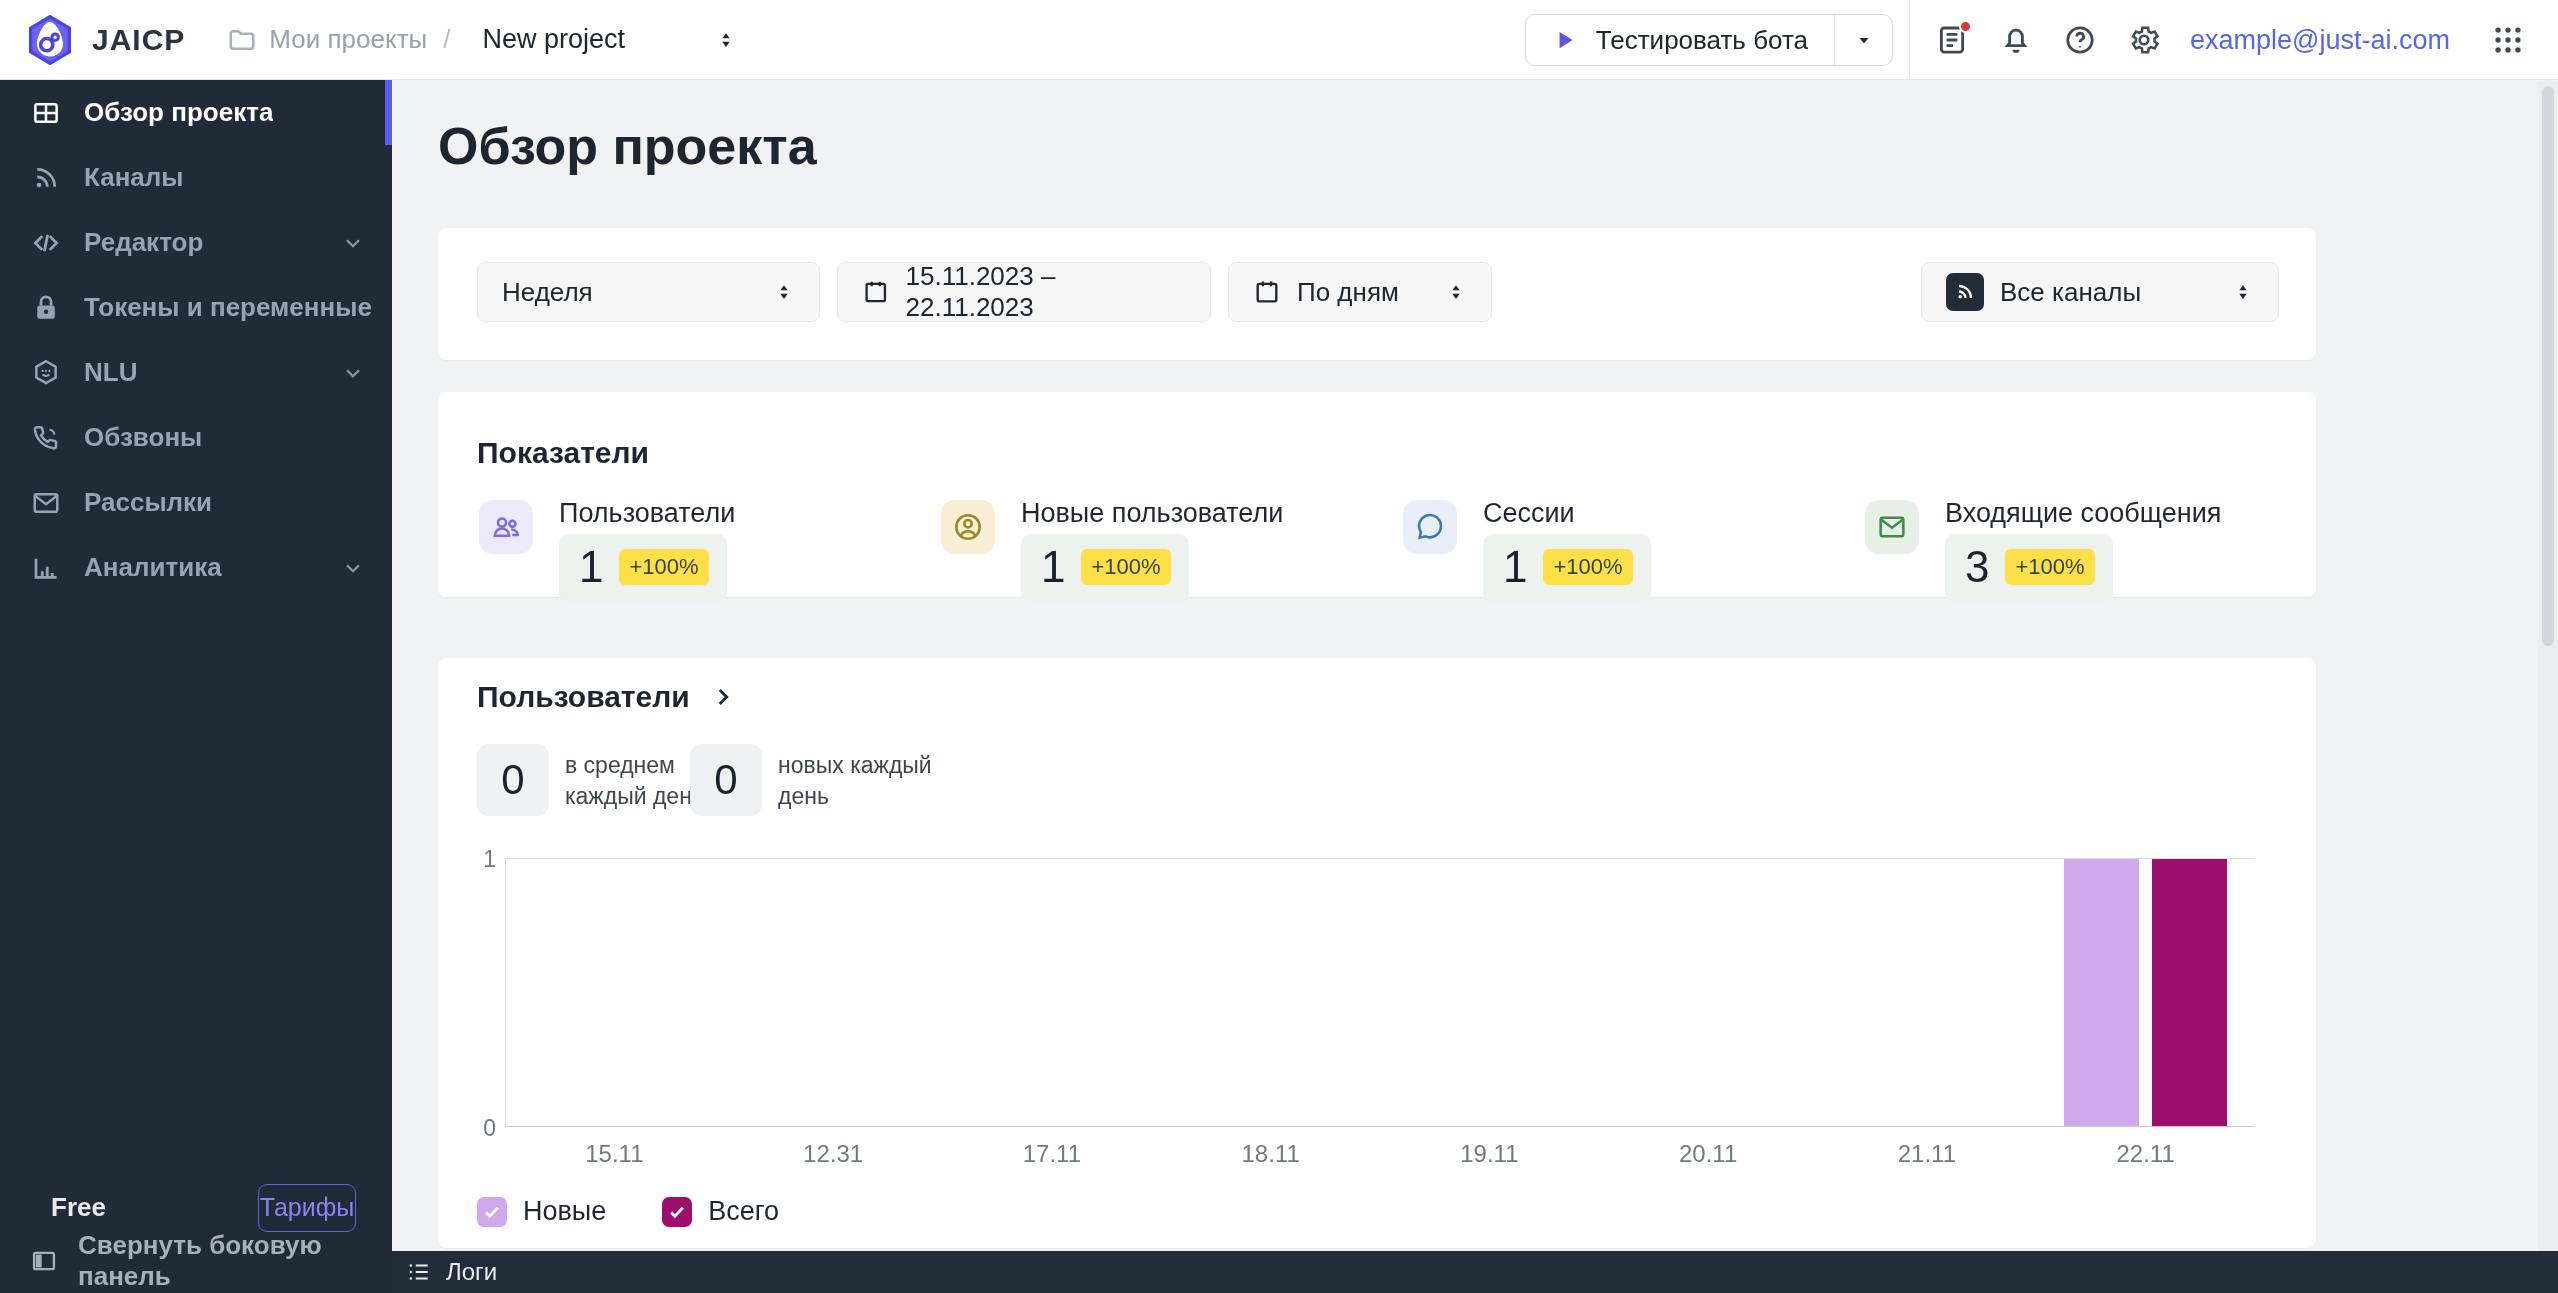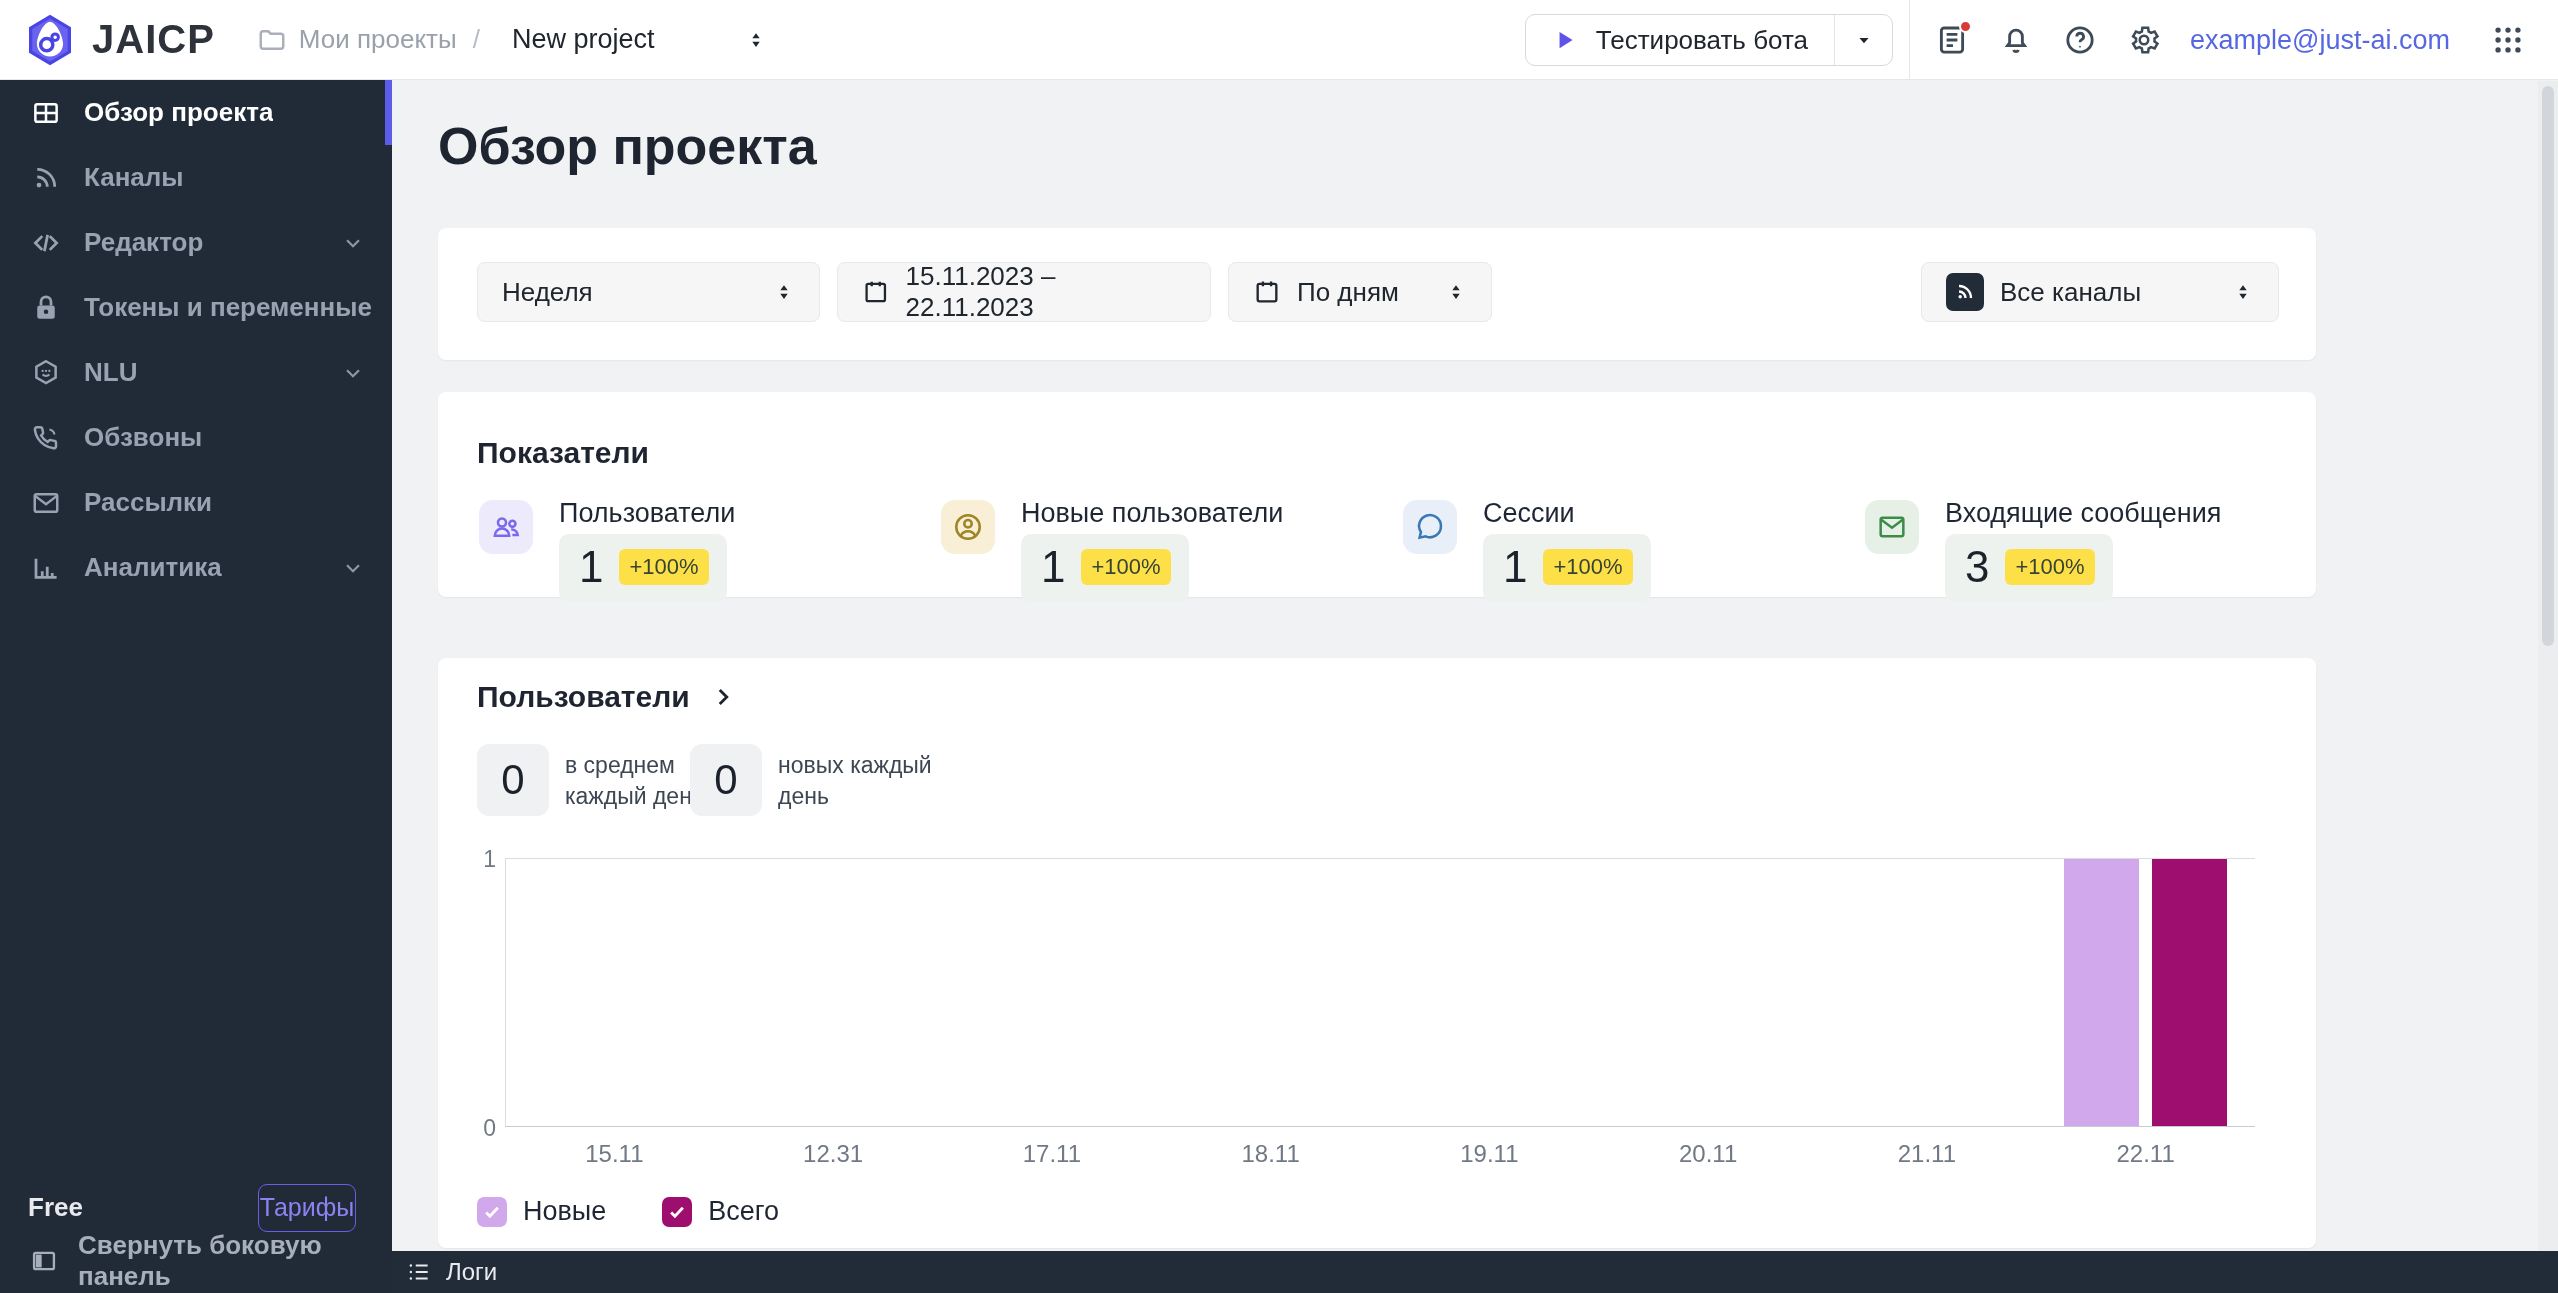--- a/index.html
+++ b/index.html
@@ -4,21 +4,21 @@
 <style>
   * { margin:0; padding:0; box-sizing:border-box; }
   html,body { width:2558px; height:1293px; }
   body { font-family:"Liberation Sans", sans-serif; }
   .screen { position:relative; width:2558px; height:1293px; overflow:hidden; background:#f1f2f3; }
 
   
   .header { position:absolute; left:0; top:0; width:2558px; height:80px; background:#ffffff;
             border-bottom:1px solid #e4e6e8; display:flex; align-items:center; z-index:30; }
   .logo-wrap { display:flex; align-items:center; gap:14px; padding-left:22px; }
-  .logo-text { font-size:40px; font-weight:600; color:#2e333b; letter-spacing:1px; }
+  .logo-text { font-size:30px; font-weight:600; color:#2e333b; letter-spacing:1px; }
   .breadcrumb { display:flex; align-items:center; gap:12px; margin-left:42px; color:#9aa1ab; font-size:26px; cursor:pointer; }
   .crumb-sep { color:#b6bcc4; font-size:26px; margin-left:4px; }
   .project-select { display:flex; align-items:center; margin-left:32px; gap:90px; cursor:pointer; }
   .project-select .ps-label { font-size:27px; color:#20262e; }
   .header-right { position:absolute; right:0; top:0; height:80px; display:flex; align-items:center; }
   .test-btn { display:flex; align-items:center; height:52px; background:#fff; border:1px solid #d6d9dd;
               border-radius:10px; overflow:hidden; cursor:pointer; }
   .test-btn-main { display:flex; align-items:center; gap:18px; padding:0 26px; height:100%; font-size:26px; color:#20262e; }
   .test-btn-caret { width:58px; height:100%; display:flex; align-items:center; justify-content:center; border-left:1px solid #e2e4e7; }
   .hdr-divider { width:1px; height:80px; background:#e4e6e8; margin-left:16px; }
@@ -31,21 +31,21 @@
   
   .sidebar { position:absolute; left:0; top:80px; width:392px; height:1213px; background:#212b38; z-index:20; }
   .side-item { position:relative; display:flex; align-items:center; height:65px; padding-left:31px; gap:23px;
                color:#99a2b0; cursor:pointer; }
   .side-item .si-label { font-size:26px; font-weight:700; white-space:nowrap; overflow:hidden; }
   .side-item.active { color:#ffffff; }
   .side-item.active .active-bar { position:absolute; right:0; top:0; bottom:0; width:7px; background:#5d5be9; }
   .side-item .si-icon { flex:0 0 auto; display:flex; }
   .side-chevron { position:absolute; right:26px; display:flex; color:#8e97a5; }
   .plan-row { position:absolute; left:0; bottom:70px; width:392px; display:flex; align-items:center; }
-  .plan-label { font-size:26px; font-weight:700; color:#e8eaee; margin-left:28px; }
+  .plan-label { font-size:26px; font-weight:700; color:#e8eaee; margin-left:51px; }
   .plans-btn { position:absolute; right:36px; width:98px; height:48px; border:1px solid #6a5de9; border-radius:9px;
                background:transparent; color:#8d82f2; font-size:25px; display:flex; align-items:center; justify-content:center; cursor:pointer;
                font-family:"Liberation Sans", sans-serif; }
   .collapse-row { position:absolute; left:0; bottom:8px; width:392px; height:48px; display:flex; align-items:center;
                   gap:20px; padding-left:30px; color:#a7afbb; cursor:pointer; }
   .collapse-row .cl-label { font-size:26px; font-weight:700; }
 
   
   .main { position:absolute; left:392px; top:80px; width:2146px; height:1171px; background:#f1f2f3; overflow:hidden; }
   .page-title { position:absolute; left:46px; top:36px; font-size:52px; font-weight:700; color:#1e2531; }

